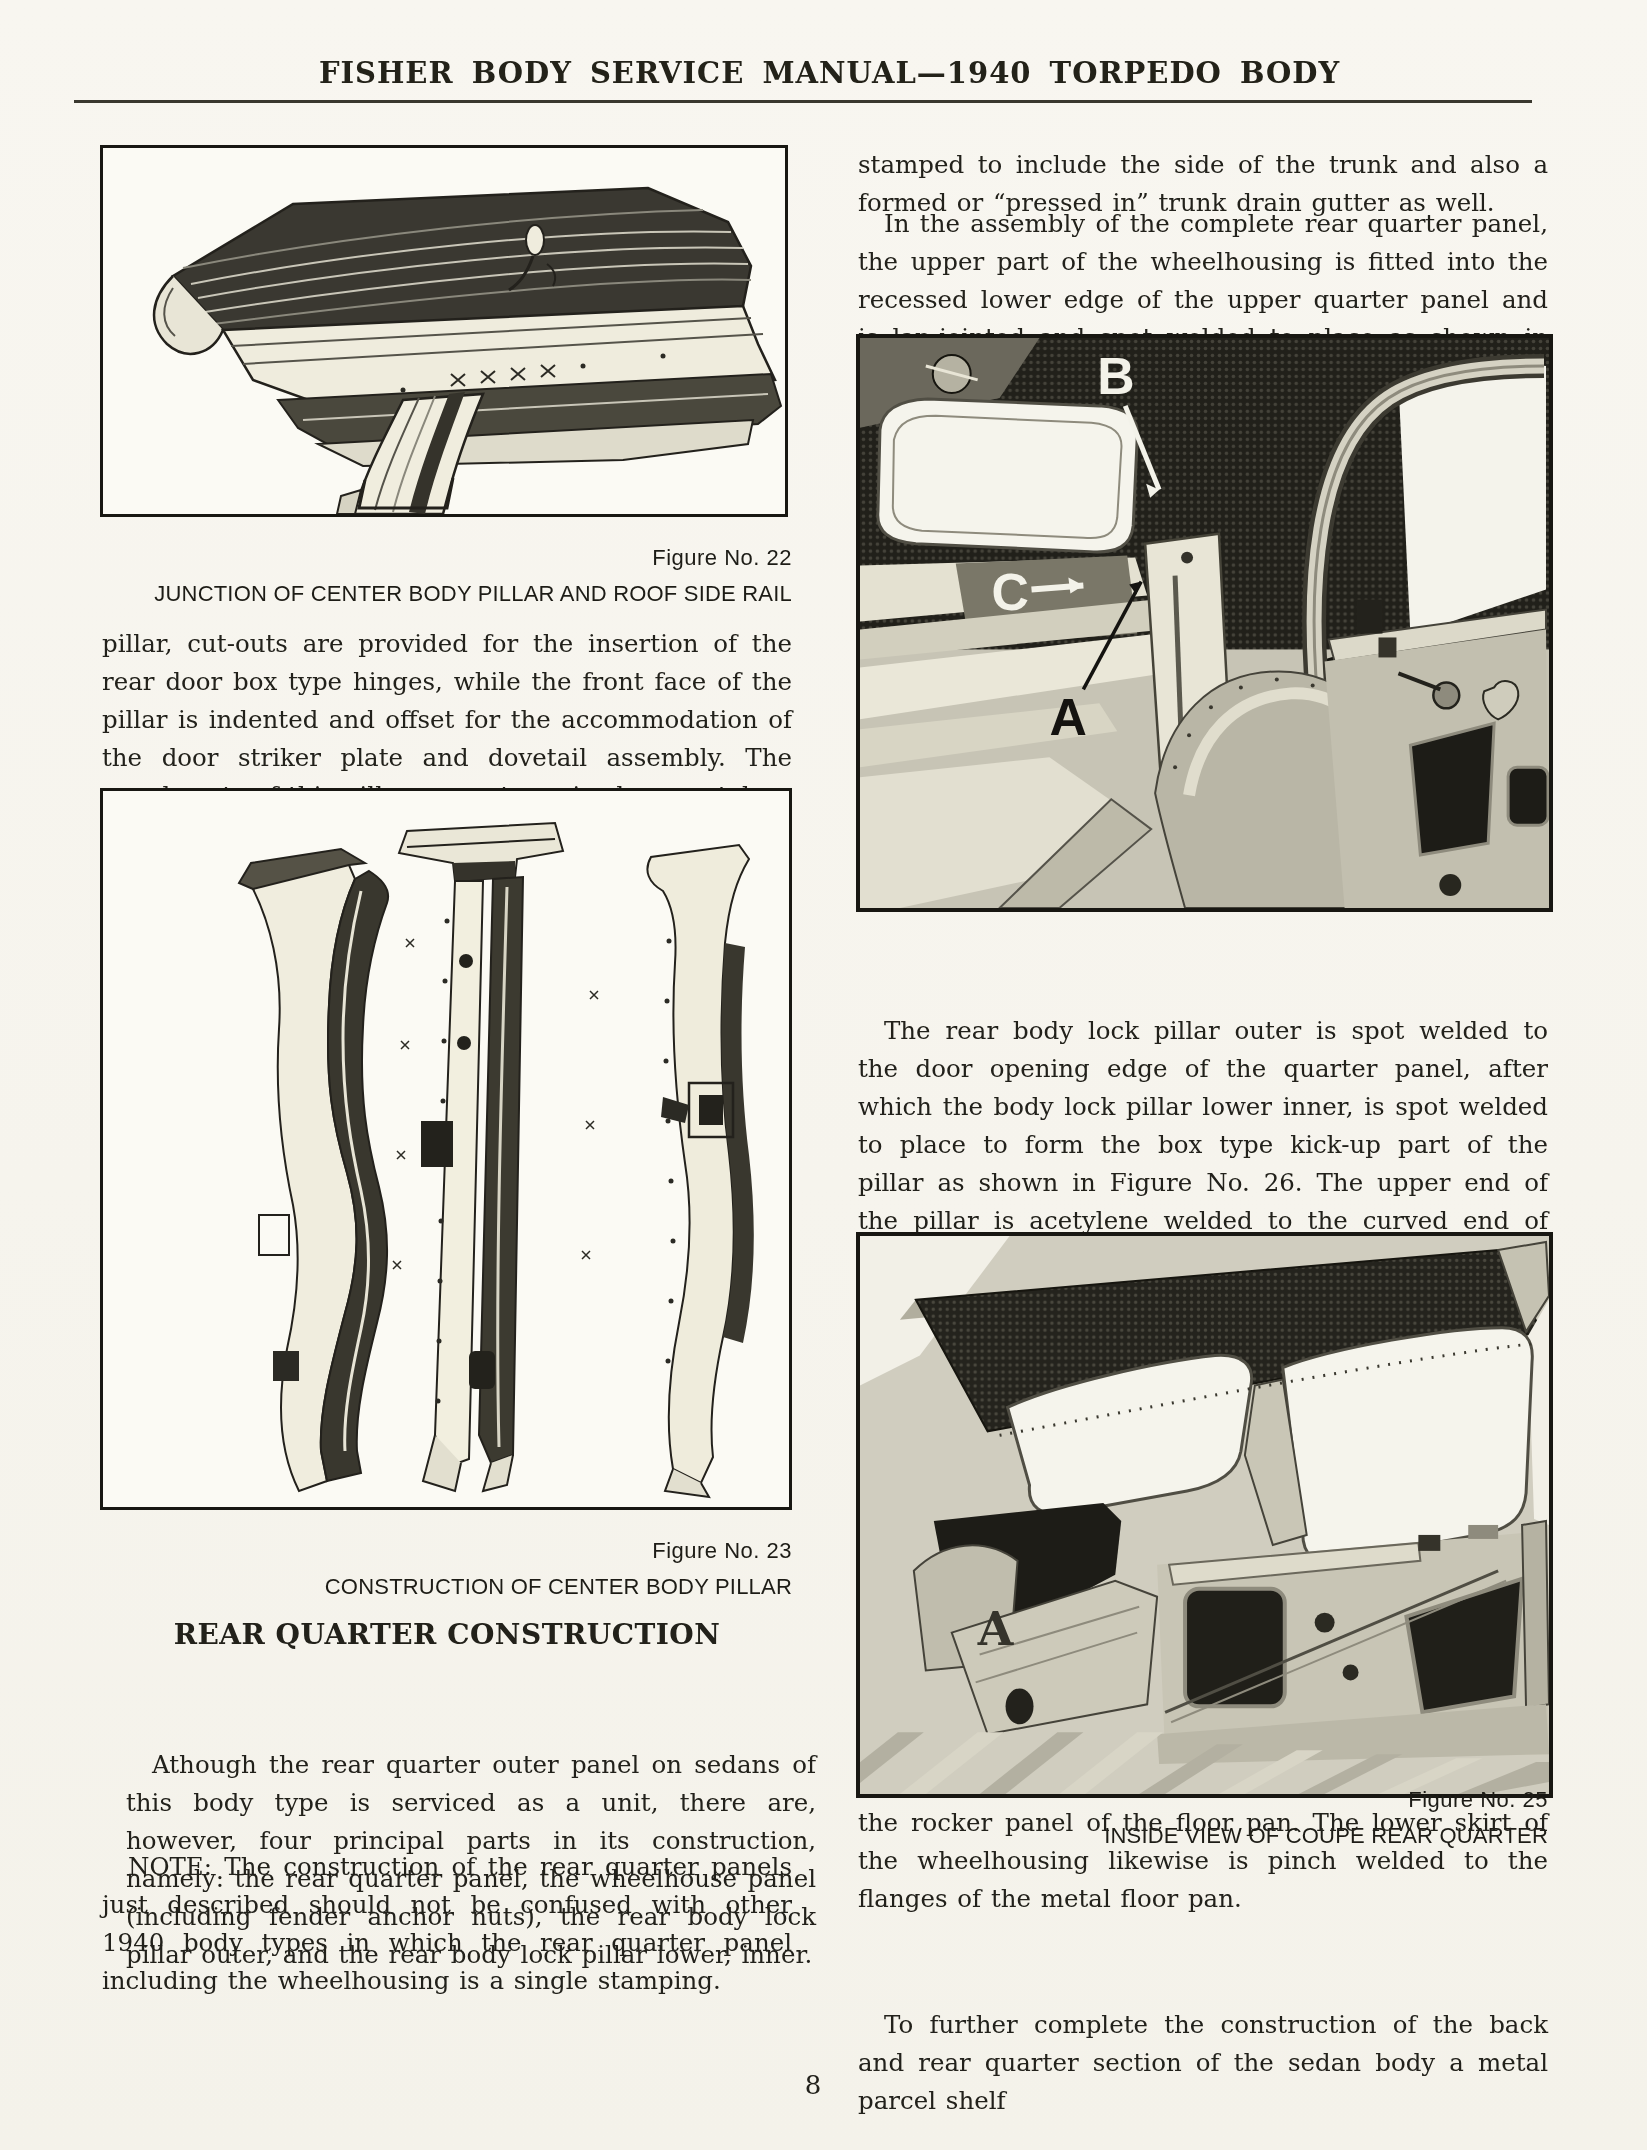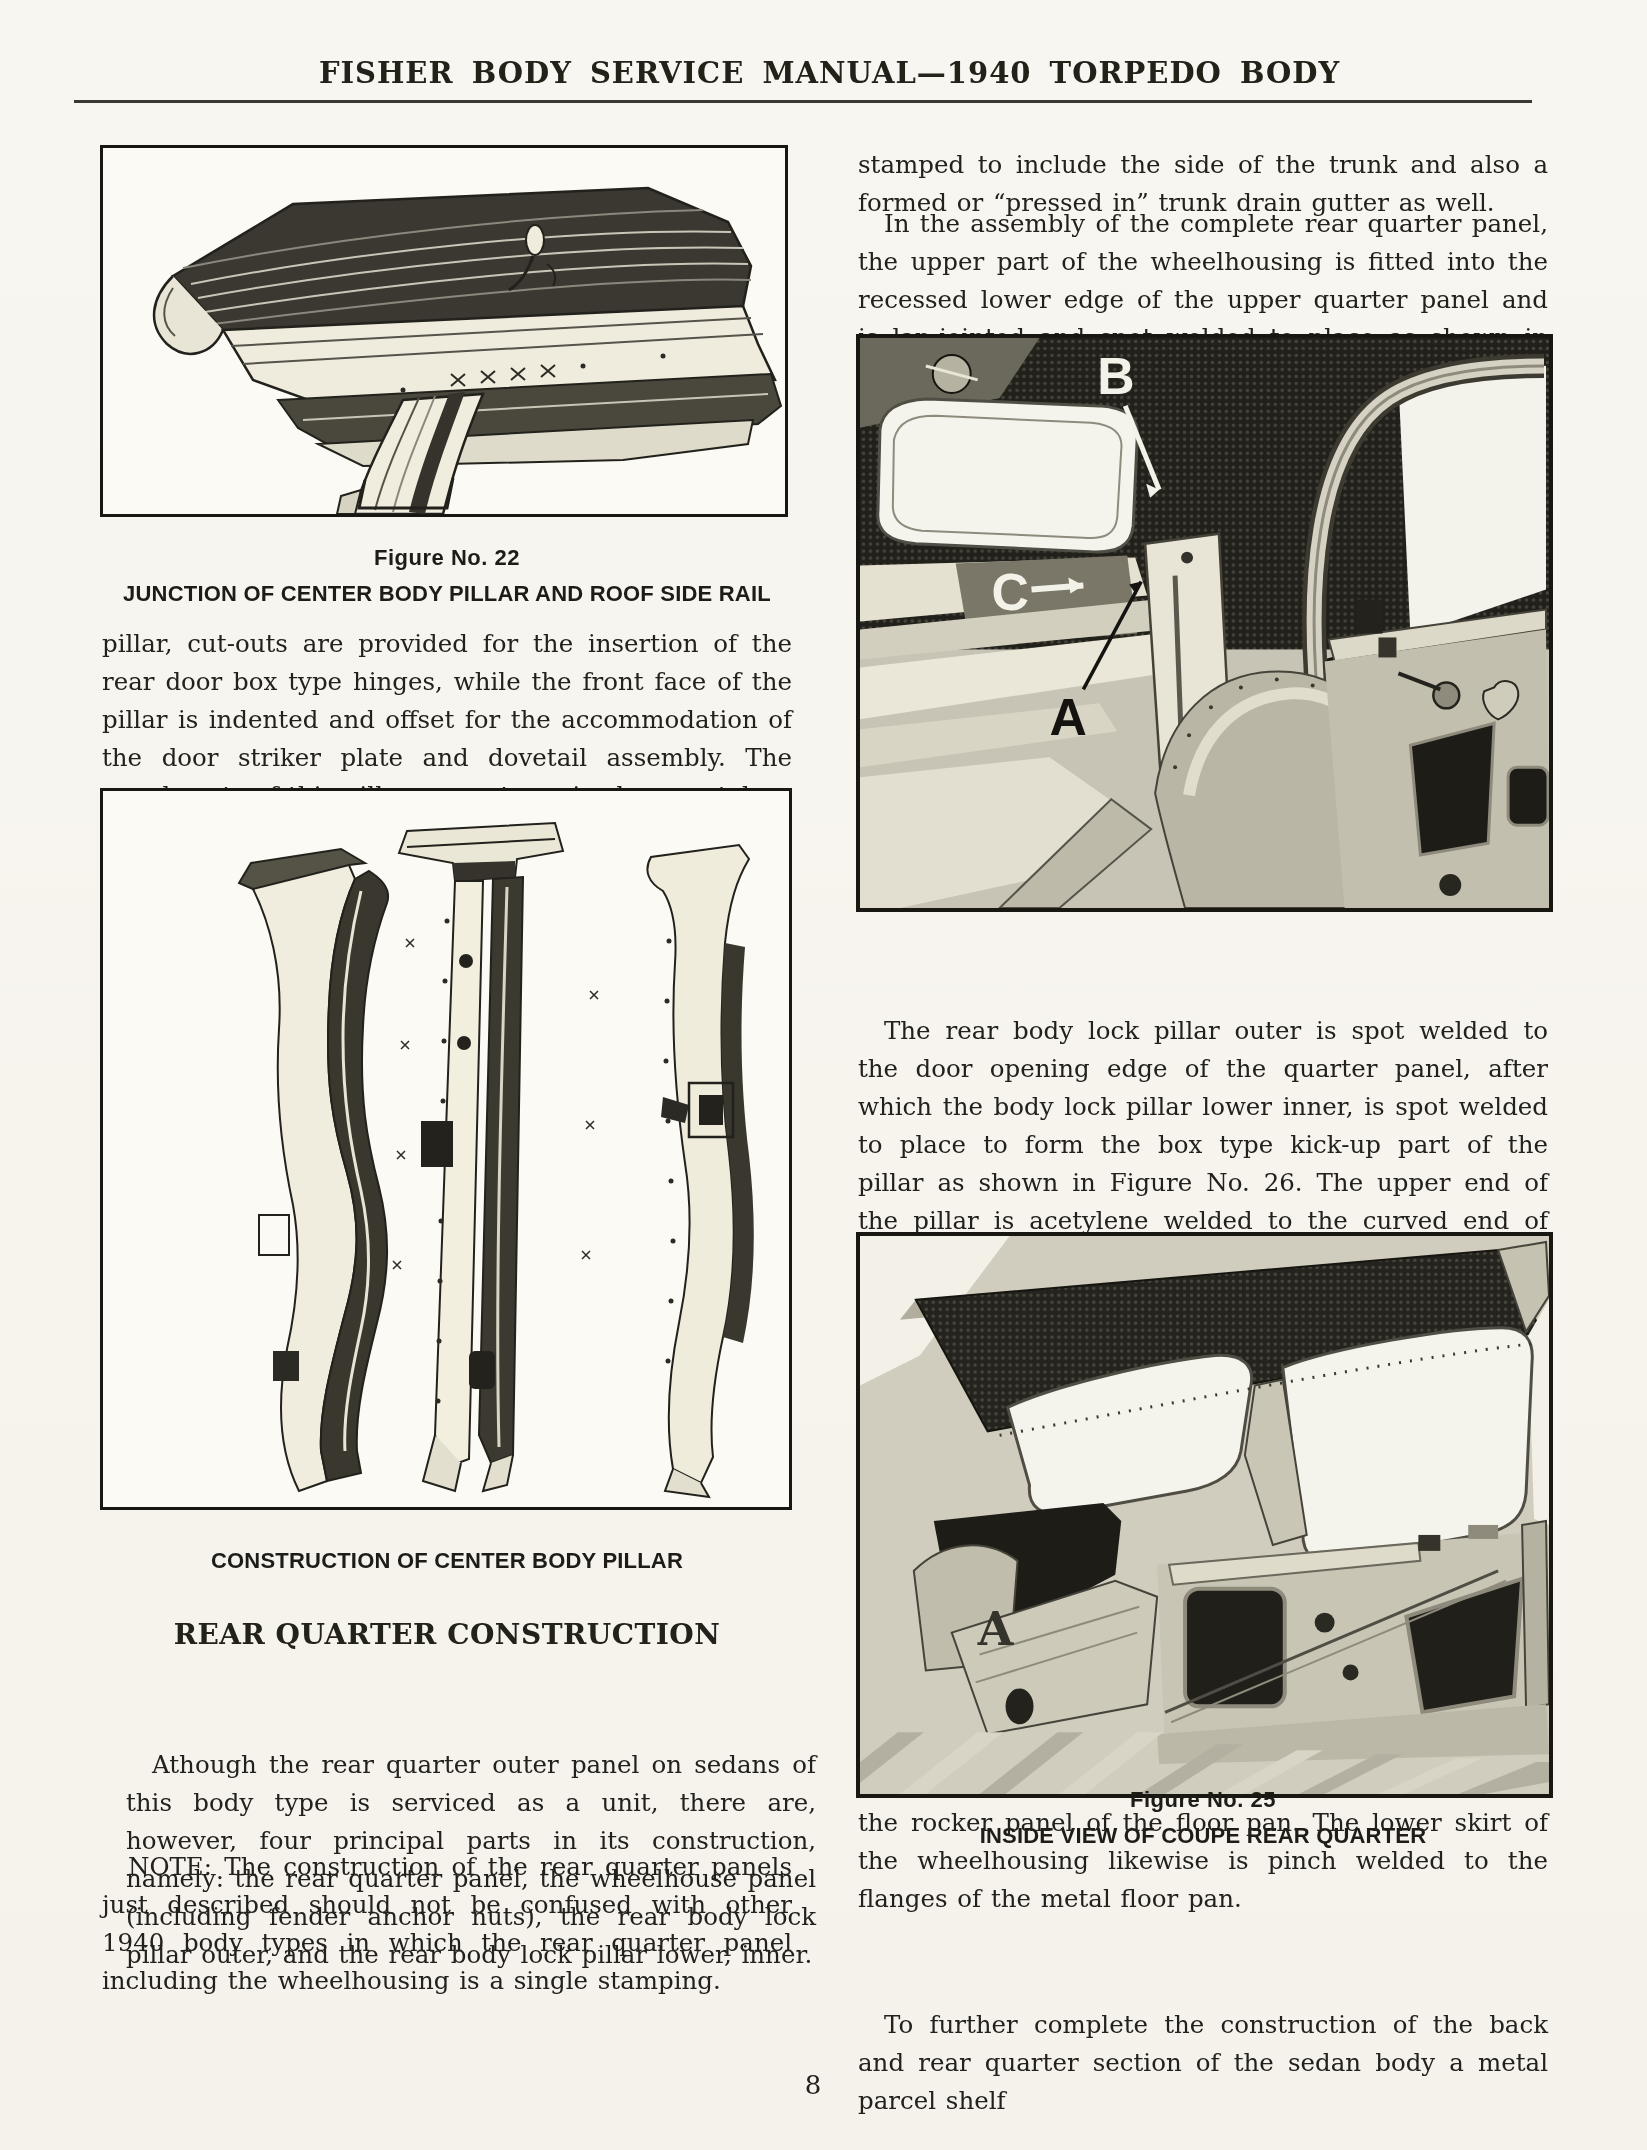--- a/index.html
+++ b/index.html
@@ -16,22 +16,22 @@
   .header-rule {
     position:absolute; left:74px; top:100px; width:1458px; height:3px;
     background:#3a382f;
   }
   .figbox {
     position:absolute; margin:0; box-sizing:border-box;
     background:#fbfaf4; border:3px solid #181712;
   }
   .figbox.photo { border-width:4px; }
   .figbox svg { display:block; width:100%; height:100%; }
-  .caption { position:absolute; text-align:center; color:#1d1c16;
-    font-family:"Liberation Sans", sans-serif; font-weight:bold; }
+  .caption { position:absolute; text-align:right; color:#1d1c16;
+    font-family:"Liberation Sans", sans-serif; font-weight:normal; }
   .cap-no  { font-size:22px; letter-spacing:0.5px; }
   .cap-ttl { font-size:22px; letter-spacing:0.2px; margin-top:10px; }
   .para {
     position:absolute; font-size:24.5px; line-height:38px;
     text-align:justify; word-spacing:2px; color:#22211b;
   }
   .para.indent { text-indent:26px; }
   .heading {
     position:absolute; text-align:center; font-weight:bold;
     font-size:28px; letter-spacing:0.5px; color:#22211a;
@@ -158,20 +158,21 @@
             <path d="M290,470 l8,8 M298,470 l-8,8"></path>
           <path d="M487,200 l8,8 M495,200 l-8,8"></path>
             <path d="M483,330 l8,8 M491,330 l-8,8"></path>
           <path d="M479,460 l8,8 M487,460 l-8,8"></path>
         </g>
       </g>
     </svg>
   </figure>
 
   <div class="caption" style="left:102px; top:1538px; width:690px;">
+    <div class="cap-no">Figure No. 23</div>
     <div class="cap-ttl">CONSTRUCTION OF CENTER BODY PILLAR</div>
   </div>
 
   <div class="heading" style="left:102px; top:1618px; width:690px;">REAR QUARTER CONSTRUCTION</div>
 
   <div class="para indent" style="left:102px; top:1746px; width:690px;margin-left:24px;">Athough the rear quarter outer panel on sedans of this body type is serviced as a unit, there are, however, four principal parts in its construction, namely: the rear quarter panel, the wheelhouse panel (including fender anchor nuts), the rear body lock pillar outer, and the rear body lock pillar lower, inner.</div>
 
   <div class="para indent" style="left:102px; top:1848px; width:690px;">NOTE: The construction of the rear quarter panels just described should not be confused with other 1940 body types in which the rear quarter panel including the wheelhousing is a single stamping.</div>
 
 

